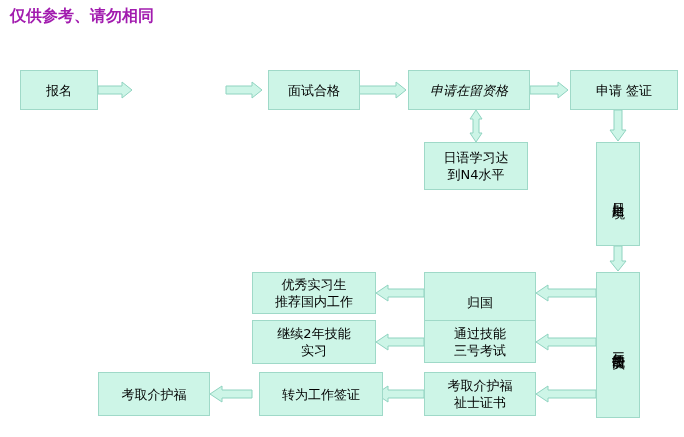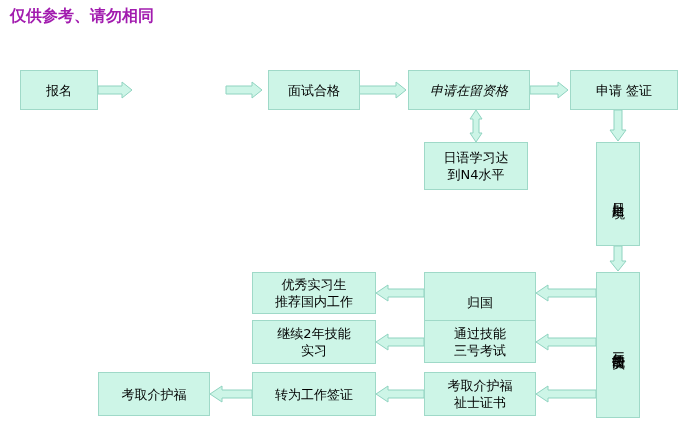--- a/index.html
+++ b/index.html
@@ -172,17 +172,17 @@
 
   <div class="node" style="left:424px; top:320px; width:112px; height:43px;">通过技能
 三号考试</div>
 
   <div class="node" style="left:252px; top:320px; width:124px; height:44px;">继续2年技能
 实习</div>
 
   <div class="node" style="left:424px; top:372px; width:112px; height:44px;">考取介护福
 祉士证书</div>
 
-  <div class="node" style="left:252px; top:372px; width:124px; height:44px;">转为工作签证</div>
+  <div class="node" style="left:259px; top:372px; width:124px; height:44px;">转为工作签证</div>
 
   <div class="node" style="left:98px;  top:372px; width:112px; height:44px;">考取介护福</div>
 
 </div>
 
 </body></html>

